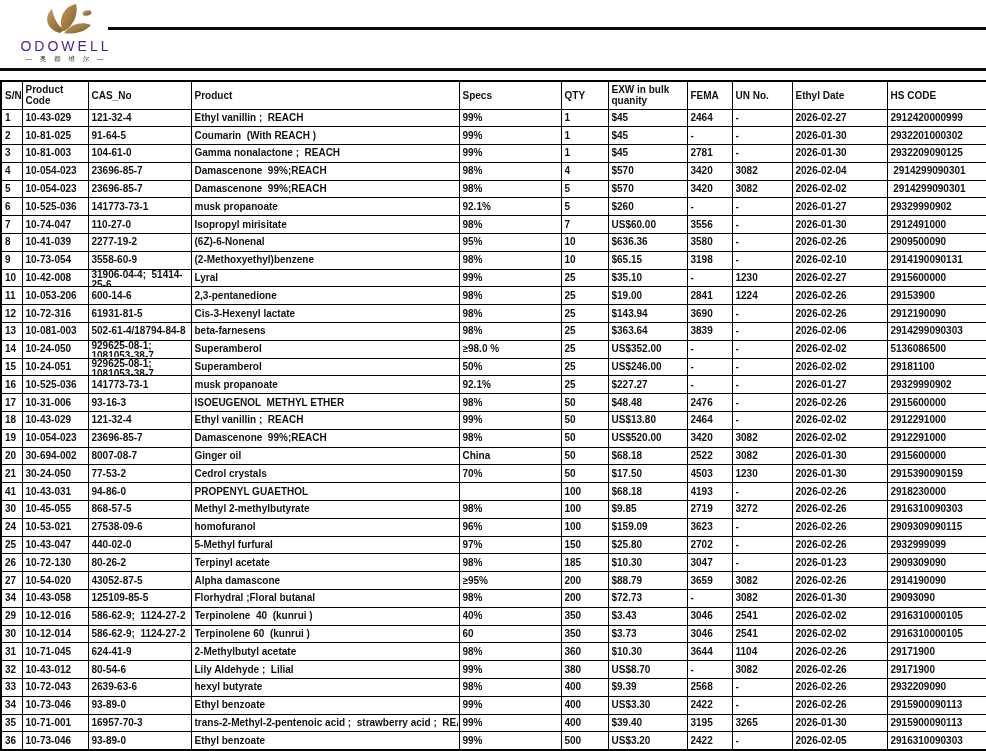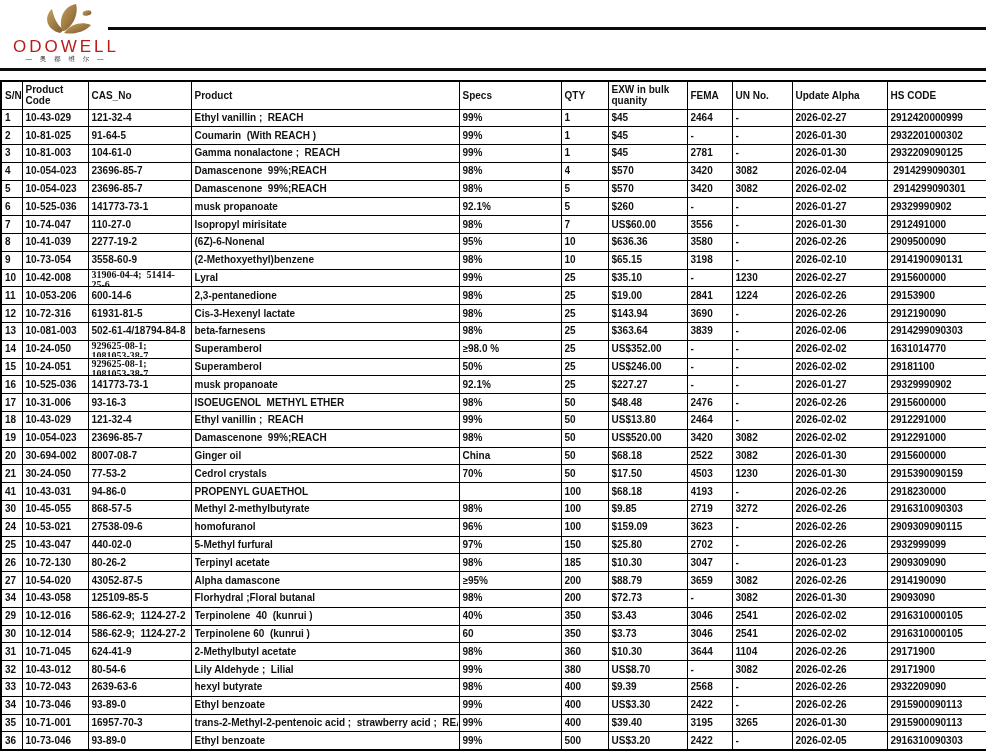--- a/index.html
+++ b/index.html
@@ -3,21 +3,21 @@
 <meta charset="utf-8">
 <style>
   * { box-sizing: border-box; margin: 0; padding: 0; }
   html, body { width: 986px; height: 751px; background: #fff; overflow: hidden; }
   body { font-family: "Liberation Sans", sans-serif; color: #111; }
   .page { position: relative; width: 986px; height: 751px; background: #fff; }
 
   
   .logo { position: absolute; left: 10px; top: 2px; width: 112px; text-align: center; }
   .logo svg { display: block; margin: 0 auto; }
-  .brand { font-size: 17px; font-weight: 400; letter-spacing: 3px; color: #b91c1c; line-height: 15px; margin-top: -1px; }
+  .brand { font-size: 14px; font-weight: 400; letter-spacing: 3px; color: #4c1d95; line-height: 15px; margin-top: -1px; }
   .brand-cn { font-size: 6.5px; letter-spacing: 3px; color: #333; line-height: 8px; margin-top: 1px; white-space: nowrap; }
 
   
   .rule { position: absolute; background: #0b0b0b; }
   .rule-top { left: 108px; top: 27px; width: 878px; height: 3px; }
   .rule-title { left: 0; top: 68px; width: 986px; height: 3px; }
 
   
   .title { position: absolute; top: 47px; left: 0; width: 986px; text-align: center;
            font-size: 18px; font-weight: 700; letter-spacing: 0.5px; color: #000; }
@@ -30,21 +30,21 @@
   col.c3 { width: 268px; } col.c4 { width: 102px; } col.c5 { width: 47px; }
   col.c6 { width: 79px; }  col.c7 { width: 45px; }  col.c8 { width: 60px; }
   col.c9 { width: 95px; }  col.c10 { width: 100px; }
   th, td { border: 1px solid #000; font-size: 10px; font-weight: 700;
            text-align: left; vertical-align: middle; padding: 0 1px 0 3px; }
   thead tr { height: 28px; }
   th { white-space: pre; line-height: 11px; }
   tbody tr { height: 17.75px; }
   td .cv { white-space: pre; overflow: hidden; max-height: 16px; line-height: 12px; }
   td .cv.ml { line-height: 10.5px; max-height: 16px; }
-  td.top { vertical-align: top; font-family: Liberation Serif, serif; }
+  td.top { vertical-align: top; }
 </style>
 </head>
 <body>
 
 <div class="page">
 
   <div class="logo">
     <svg width="62" height="38" viewBox="0 0 62 38" aria-hidden="true">
       <defs>
         <linearGradient id="gold" x1="0" y1="0" x2="1" y2="1">
@@ -88,21 +88,21 @@
             <th>Product
 Code</th>
             <th>CAS_No</th>
             <th>Product</th>
             <th>Specs</th>
             <th>QTY</th>
             <th>EXW in bulk
 quanity</th>
             <th>FEMA</th>
             <th>UN No.</th>
-            <th>Update Alpha</th>
+            <th>Ethyl Date</th>
             <th>HS CODE</th>
           </tr>
       </thead>
       <tbody id="table-body">
           <tr>
             <td>
               <div class="cv">1</div>
             </td>
             <td>
               <div class="cv">10-43-029</div>
@@ -582,21 +582,21 @@
             <td>
               <div class="cv">-</div>
             </td>
             <td>
               <div class="cv">-</div>
             </td>
             <td>
               <div class="cv">2026-02-02</div>
             </td>
             <td>
-              <div class="cv">1631014770</div>
+              <div class="cv">5136086500</div>
             </td>
           </tr>
           <tr>
             <td>
               <div class="cv">15</div>
             </td>
             <td>
               <div class="cv">10-24-051</div>
             </td>
             <td class="top">

